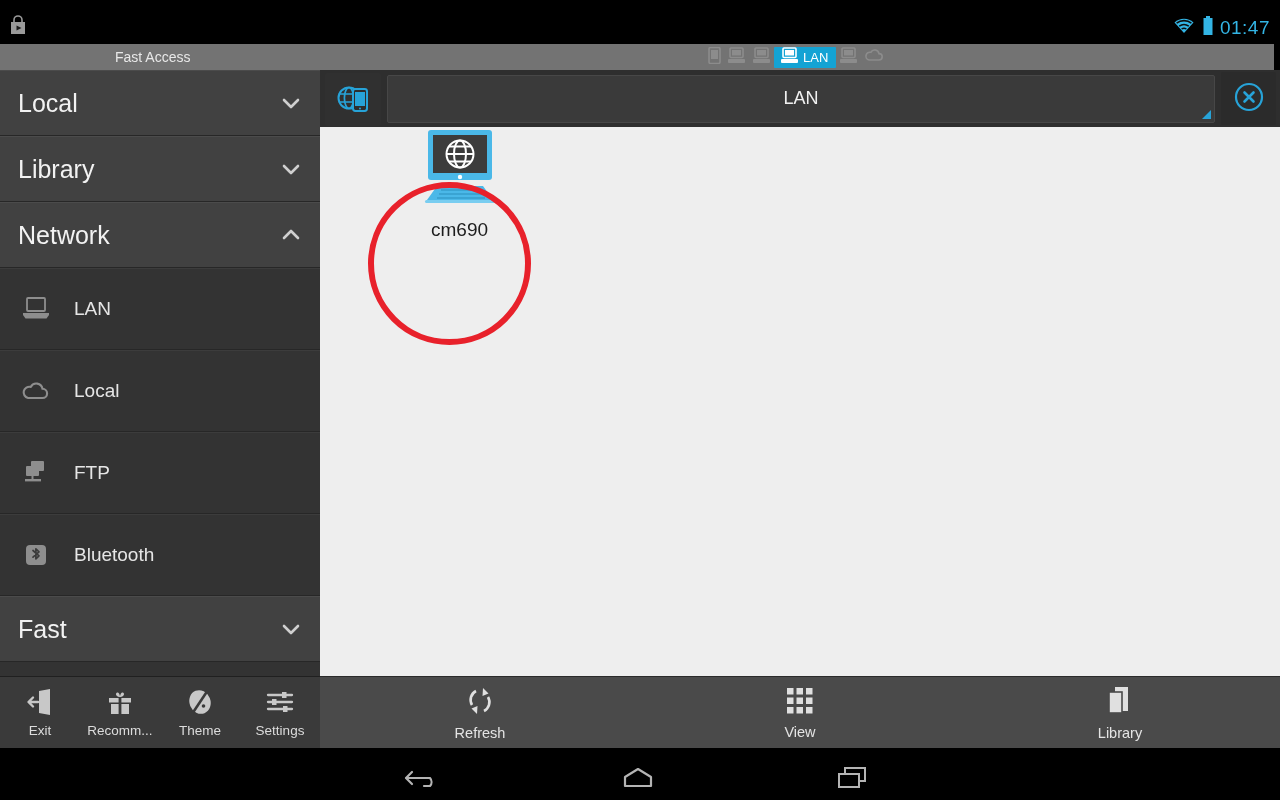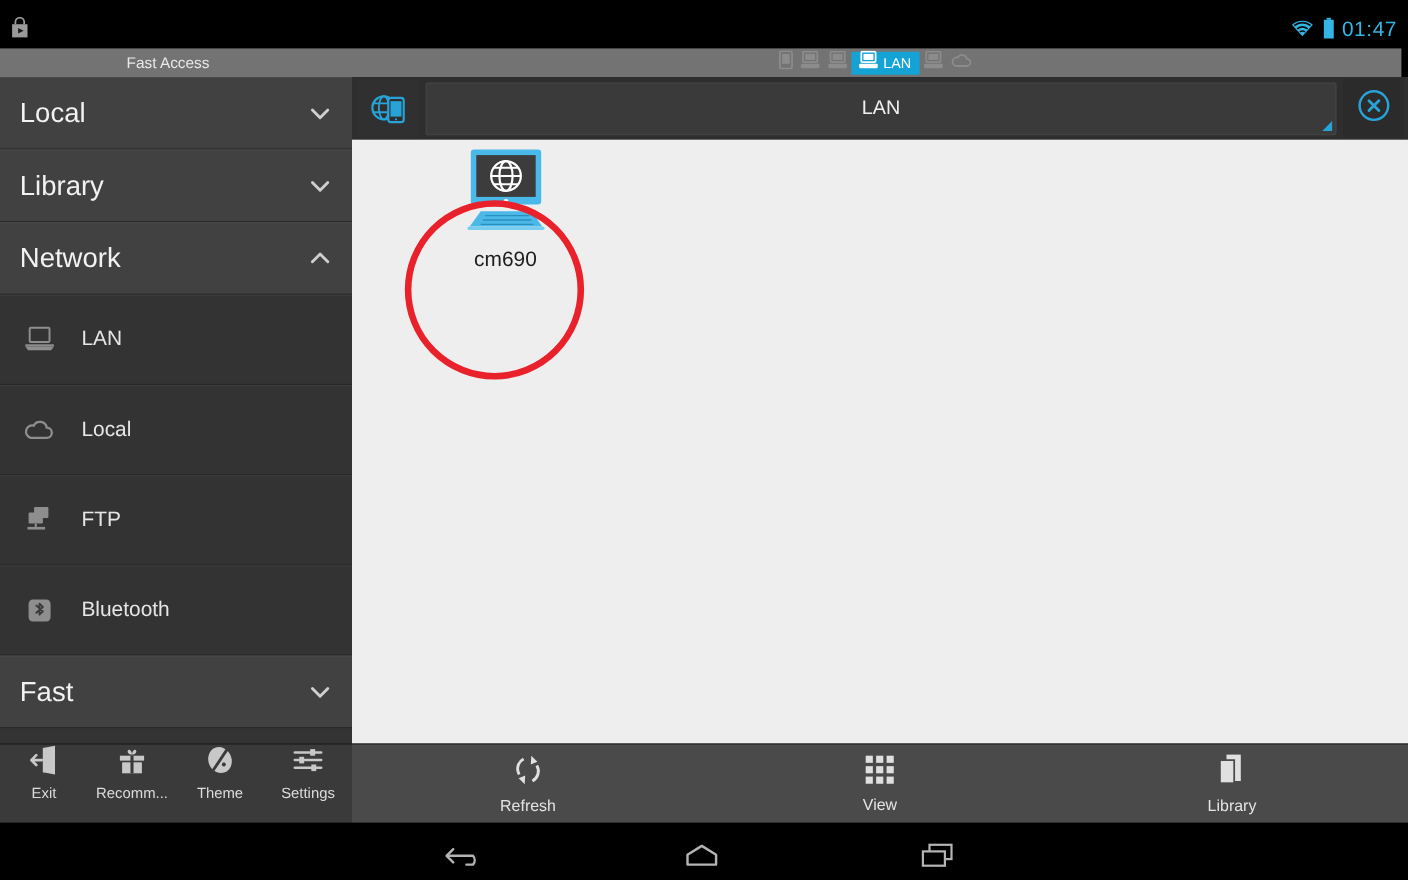--- a/index.html
+++ b/index.html
@@ -72,21 +72,21 @@
     width: 40px; display: flex; align-items: center; justify-content: center;
   }
   .side-item .item-label {
     color: #e6e6e6; font-size: 19px; margin-left: 18px;
   }
   .chev { width: 22px; height: 22px; display:block; }
 
   
   .side-toolbar {
     position: absolute; left: 0; top: 664px; width: 320px; height: 72px;
-    background: #3a3a3a; display: flex; align-items: flex-start;
+    background: #3a3a3a; display: flex; align-items: center;
     border-top: 1px solid #202020;
   }
   .side-tool {
     flex: 1; display: flex; flex-direction: column; align-items: center;
     justify-content: center; gap: 3px;
   }
   .side-tool .lbl { color: #dcdcdc; font-size: 13.5px; }
 
   
   .main {
@@ -118,21 +118,21 @@
   .ab-close {
     width: 55px; height: 53px; margin-right: 4px; background: #2b2b2b;
     display: flex; align-items: center; justify-content: center; border-radius:2px;
   }
 
   .canvas {
     position: absolute; left: 0; top: 57px; width: 960px; height: 549px;
     background: #eeeeee;
   }
   .file-item {
-    position: absolute; left: 77px; top: 7px;
+    position: absolute; left: 77px; top: 1px;
     width: 125px; display: flex; flex-direction: column; align-items: center;
   }
   .file-item .fname {
     margin-top: 9px; color: #1d1d1d; font-size: 19px;
   }
   .annot-circle {
     position: absolute; left: 48px; top: 55px;
     width: 163px; height: 163px; border-radius: 50%;
     border: 6px solid #e8212b; pointer-events: none;
   }

